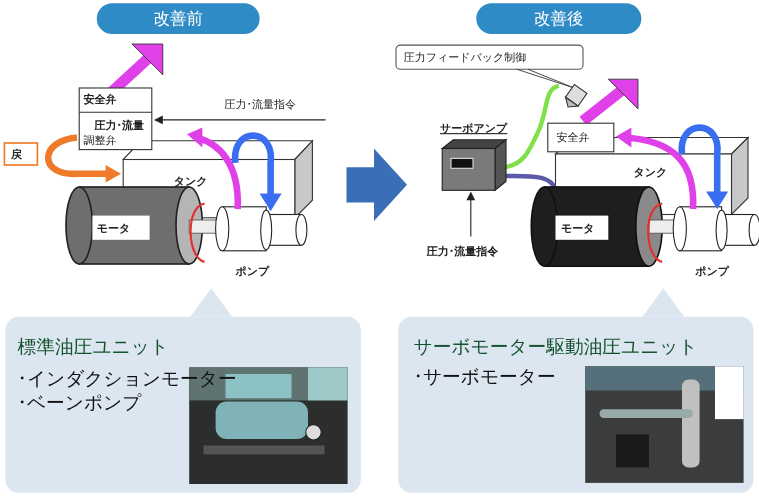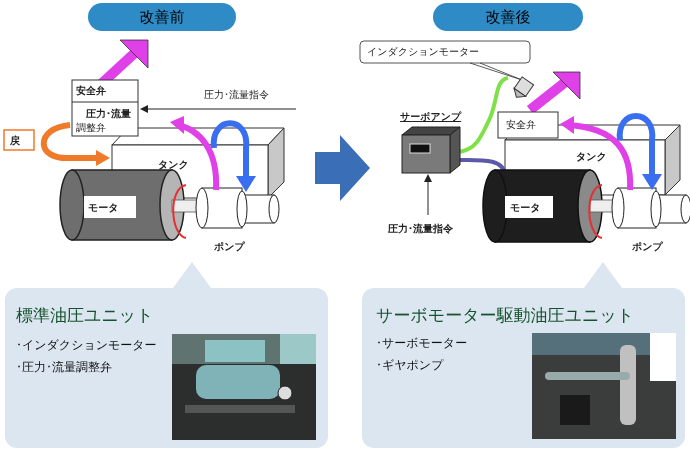--- a/index.html
+++ b/index.html
@@ -1,23 +1,23 @@
 <!DOCTYPE html>
 <html><head>
 <meta charset="utf-8">
 <style>
   html, body { margin:0; padding:0; background:#ffffff; }
   body { width:690px; height:454px; position:relative; overflow:hidden;
          font-family:"DejaVu Sans", sans-serif; }
   .pill { position:absolute; height:28px; border-radius:14px; background:#2e8bc6;
-          color:#000000; font-size:15px; line-height:28px; text-align:center; }
+          color:#ffffff; font-size:15px; line-height:28px; text-align:center; }
   .lbl { position:absolute; font-size:10px; font-weight:bold; color:#222; white-space:nowrap; }
   .panel { position:absolute; background:#dce6f1; border-radius:12px; }
   .panel-title { position:absolute; color:#14532d; font-size:17px; white-space:nowrap; }
-  .bullets { position:absolute; font-size:12px; color:#111; line-height:22px; white-space:nowrap; }
+  .bullets { position:absolute; font-size:17px; color:#111; line-height:22px; white-space:nowrap; }
   svg { position:absolute; left:0; top:0; }
 </style>
 </head>
 <body>
 
 <div class="pill" style="left:88px;top:3px;width:148px;">改善前</div>
 <div class="pill" style="left:433px;top:3px;width:150px;">改善後</div>
 
 <div class="panel" style="left:5px;top:288px;width:323px;height:160px;"></div>
 <div class="panel" style="left:362px;top:288px;width:323px;height:160px;"></div>
@@ -154,31 +154,30 @@
 
 <div class="lbl" style="left:76px;top:84px;">安全弁</div>
 <div class="lbl" style="left:86px;top:107px;font-weight:bold;">圧力･流量</div>
 <div class="lbl" style="left:76px;top:121px;font-weight:normal;">調整弁</div>
 <div class="lbl" style="left:204px;top:88px;font-weight:normal;">圧力･流量指令</div>
 <div class="lbl" style="left:10px;top:134px;">戻</div>
 <div class="lbl" style="left:158px;top:158px;">タンク</div>
 <div class="lbl" style="left:88px;top:201px;">モータ</div>
 <div class="lbl" style="left:214px;top:240px;">ポンプ</div>
 
-<div class="lbl" style="left:367px;top:45px;font-weight:normal;">インダクションモーター</div>
+<div class="lbl" style="left:367px;top:45px;font-weight:normal;">圧力フィードバック制御</div>
 <div class="lbl" style="left:400px;top:110px;text-decoration:underline;">サーボアンプ</div>
 <div class="lbl" style="left:506px;top:118px;font-weight:normal;">安全弁</div>
 <div class="lbl" style="left:576px;top:150px;">タンク</div>
 <div class="lbl" style="left:510px;top:201px;">モータ</div>
 <div class="lbl" style="left:388px;top:222px;">圧力･流量指令</div>
 <div class="lbl" style="left:632px;top:240px;">ポンプ</div>
 
 <div class="panel-title" style="left:16px;top:304px;">標準油圧ユニット</div>
 <div class="bullets" style="left:16px;top:334px;">
   <div>･インダクションモーター</div>
-  <div>･圧力･流量調整弁</div>
+  <div>･ベーンポンプ</div>
 </div>
 
 <div class="panel-title" style="left:376px;top:304px;">サーボモーター駆動油圧ユニット</div>
-<div class="bullets" style="left:376px;top:332px;">
+<div class="bullets" style="left:376px;top:332px;text-align:center;">
   <div>･サーボモーター</div>
-  <div>･ギヤポンプ</div>
 </div>
 
 </body></html>

